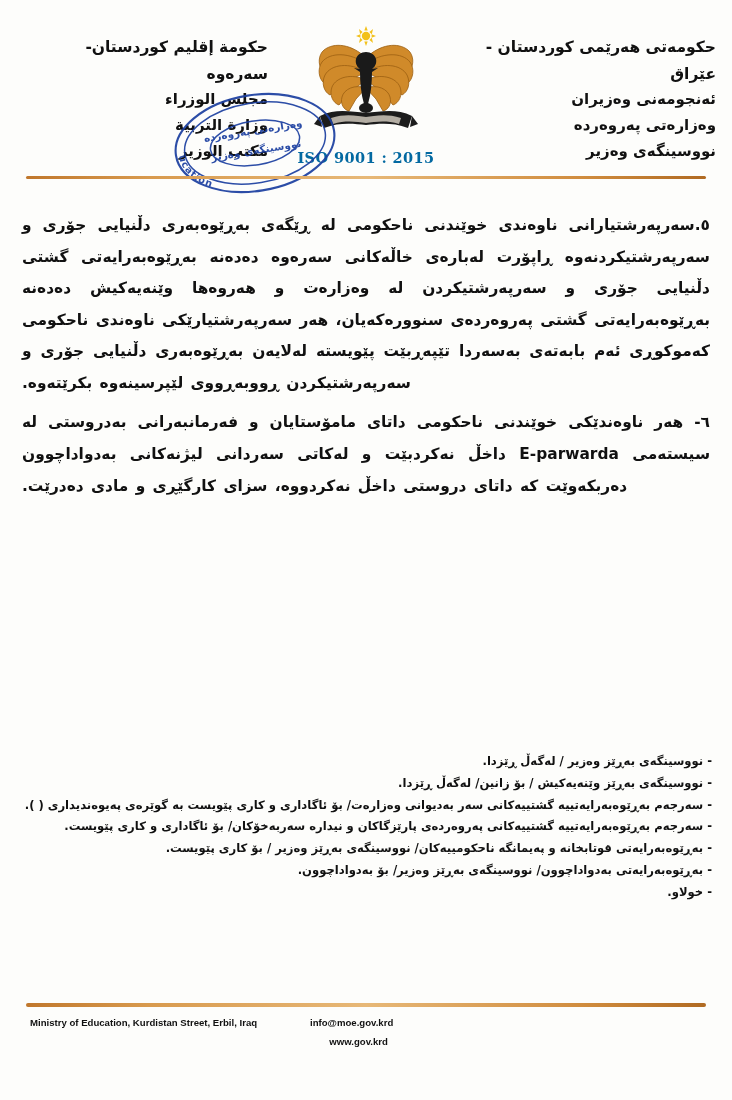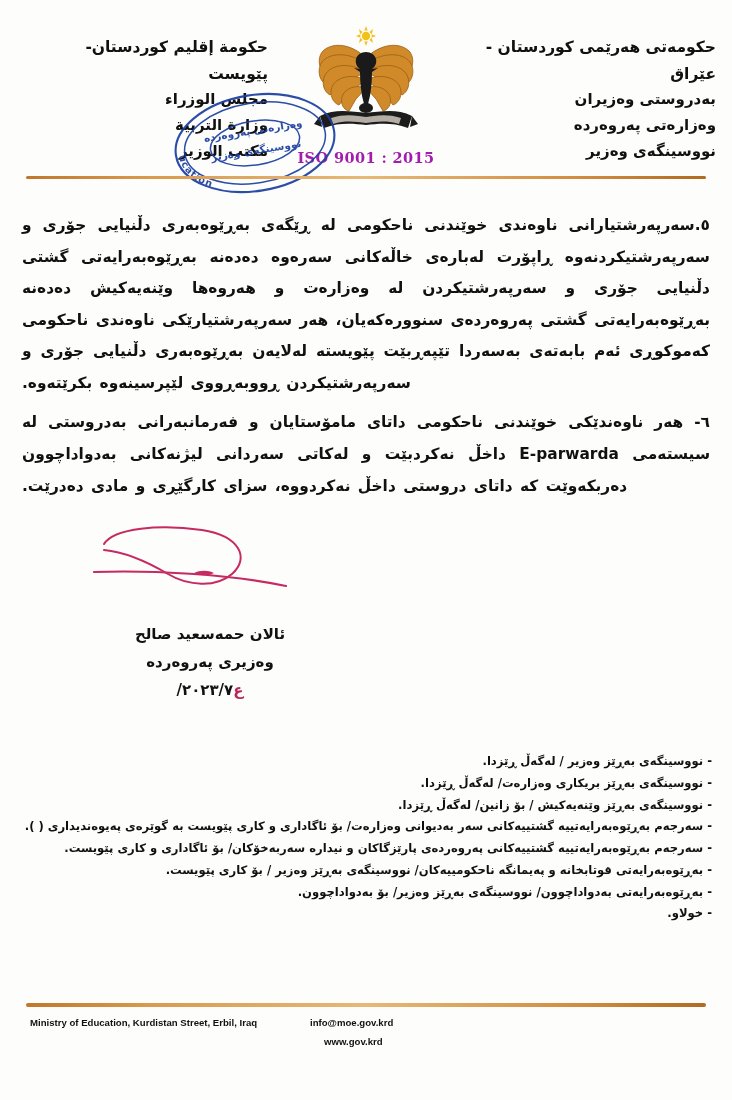--- a/index.html
+++ b/index.html
@@ -67,21 +67,21 @@
     top: 24px;
     width: 150px;
     text-align: center;
   }
   .emblem-svg { display:block; margin: 0 auto; }
   .iso-text {
     font-family: "DejaVu Serif", "Liberation Serif", serif;
     font-weight: bold;
     font-size: 14.5px;
     letter-spacing: 0.4px;
-    color: #a21caf;
+    color: #0369a1;
     margin-top: 1px;
     direction: ltr;
   }
 
   
   .stamp {
     position: absolute;
     left: 166px;
     top: 88px;
     width: 178px;
@@ -189,21 +189,21 @@
     direction: ltr;
     text-align: left;
     font-size: 9.6px;
     font-weight: bold;
     line-height: 1.95;
     font-family: "Liberation Sans", sans-serif;
   }
   .f-mid {
     left: 310px;
     direction: ltr;
-    text-align: left;
+    text-align: center;
     font-size: 9.6px;
     font-weight: bold;
     line-height: 1.95;
     font-family: "Liberation Sans", sans-serif;
   }
   .f-mid .web { padding-left: 14px; display:block; }
   .f-right {
     right: 24px;
     direction: rtl;
     text-align: right;
@@ -215,27 +215,27 @@
 </style>
 </head>
 <body>
 
 <div id="page">
 
   <div class="letterhead">
 
     <div class="head-col head-col-right">
       <span class="hl">حكومەتی هەرێمی كوردستان - عێراق</span>
-      <span class="hl">بەدروستی وەزیران</span>
+      <span class="hl">ئەنجومەنی وەزیران</span>
       <span class="hl">وەزارەتی پەروەردە</span>
       <span class="hl">نووسینگەی وەزیر</span>
     </div>
 
     <div class="head-col head-col-left">
-      <span class="hl">حكومة إقليم كوردستان- پێویست</span>
+      <span class="hl">حكومة إقليم كوردستان- سەرەوە</span>
       <span class="hl">مجلس الوزراء</span>
       <span class="hl">وزارة التربية</span>
       <span class="hl">مكتب الوزير</span>
     </div>
 
     <div class="emblem-wrap">
       <svg class="emblem-svg" width="136" height="124" viewBox="0 0 136 124">
 
         <g fill="#f2c11b">
           <circle cx="68" cy="12" r="4.2"></circle>
@@ -309,39 +309,23 @@
   <div class="body-area">
 
     <p class="para"><span class="lead">٥.</span><span>سەرپەرشتیارانی ناوەندی خوێندنی ناحكومی لە ڕێگەی بەڕێوەبەری دڵنیایی جۆری و سەرپەرشتیكردنەوە ڕاپۆرت لەبارەی خاڵەكانی سەرەوە دەدەنە بەڕێوەبەرایەتی گشتی دڵنیایی جۆری و سەرپەرشتیكردن لە وەزارەت و هەروەها وێنەیەكیش دەدەنە بەڕێوەبەرایەتی گشتی پەروەردەی سنوورەكەیان، هەر سەرپەرشتیارێكی ناوەندی ناحكومی كەموكوڕی ئەم بابەتەی بەسەردا تێپەڕبێت پێویستە لەلایەن بەڕێوەبەری دڵنیایی جۆری و سەرپەرشتیكردن ڕووبەڕووی لێپرسینەوە بكرێتەوە.</span></p>
 
     <p class="para"><span class="lead">٦-</span>
       <span>هەر ناوەندێكی خوێندنی ناحكومی داتای مامۆستایان و فەرمانبەرانی بەدروستی لە سیستەمی</span>
       <span class="latin-inline">E-parwarda</span>
       <span>داخڵ نەكردبێت و لەكاتی سەردانی لیژنەكانی بەدواداچوون دەربكەوێت كە داتای دروستی داخڵ نەكردووە، سزای كارگێڕی و مادی دەدرێت.</span></p>
   </div>
 
-  <div class="sign-block">
-    <svg class="sig-svg" width="330" height="105" viewBox="0 0 330 105">
-      <g fill="none" stroke="#c52a63" stroke-width="2" stroke-linecap="round">
-        <path d="M14 32 C24 16 70 12 112 18 C150 24 160 46 142 62
-                 C126 76 98 74 78 62 C56 49 36 40 14 38"></path>
-        <path d="M4 60 C60 58 140 62 196 74" stroke-width="2.2"></path>
-      </g>
-      <path d="M104 61 C110 58 118 58 124 61 C118 64 110 64 104 61 Z" fill="#c52a63"></path>
-    </svg>
-    <div class="sign-lines">
-      <div>ئالان حمەسعید صالح</div>
-      <div>وەزیری پەروەردە</div>
-      <div class="sign-date"><span class="date-prefix">ع</span><span>٢٠٢٣/٧/</span></div>
-    </div>
-  </div>
 
   <div class="cc-block">
     <div class="cc-item">- نووسینگەی بەڕێز وەزیر / لەگەڵ ڕێزدا.</div>
-    <div class="cc-item">- نووسینگەی بەڕێز بریكاری وەزارەت/ لەگەڵ ڕێزدا.</div>
     <div class="cc-item">- نووسینگەی بەڕێز وێنەیەكیش / بۆ زانین/ لەگەڵ ڕێزدا.</div>
     <div class="cc-item">- سەرجەم بەڕێوەبەرایەتییە گشتییەكانی سەر بەدیوانی وەزارەت/ بۆ ئاگاداری و كاری پێویست بە گوێرەی پەیوەندیداری (            ).</div>
     <div class="cc-item">- سەرجەم بەڕێوەبەرایەتییە گشتییەكانی پەروەردەی پارێزگاكان و نیدارە سەربەخۆكان/ بۆ ئاگاداری و كاری پێویست.</div>
     <div class="cc-item">- بەڕێوەبەرایەتی قوتابخانە و پەیمانگە ناحكومییەكان/ نووسینگەی بەڕێز وەزیر / بۆ كاری پێویست.</div>
     <div class="cc-item">- بەڕێوەبەرایەتی بەدواداچوون/ نووسینگەی بەڕێز وەزیر/ بۆ بەدواداچوون.</div>
     <div class="cc-item">- خولاو.</div>
   </div>
 
   <div class="rule rule-bottom"></div>
   <div class="footer">

